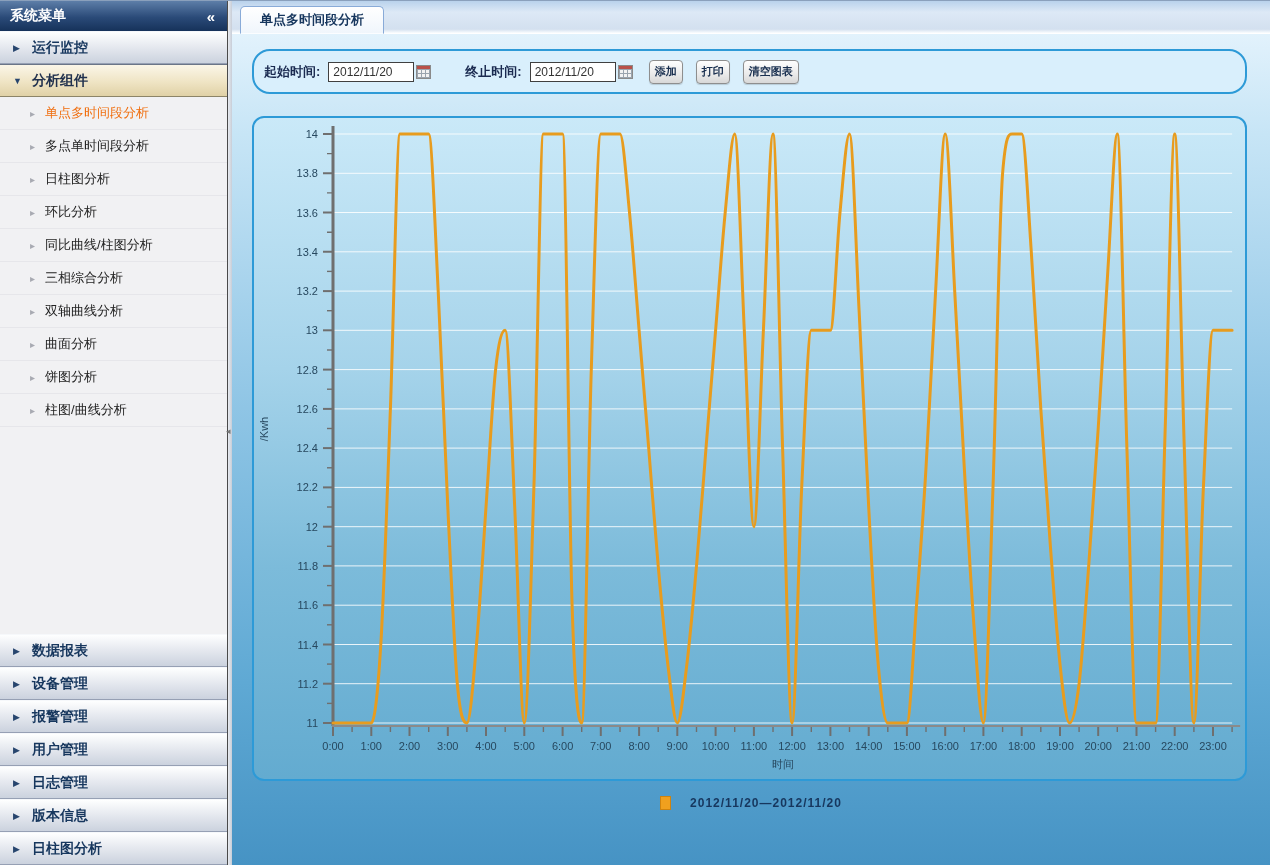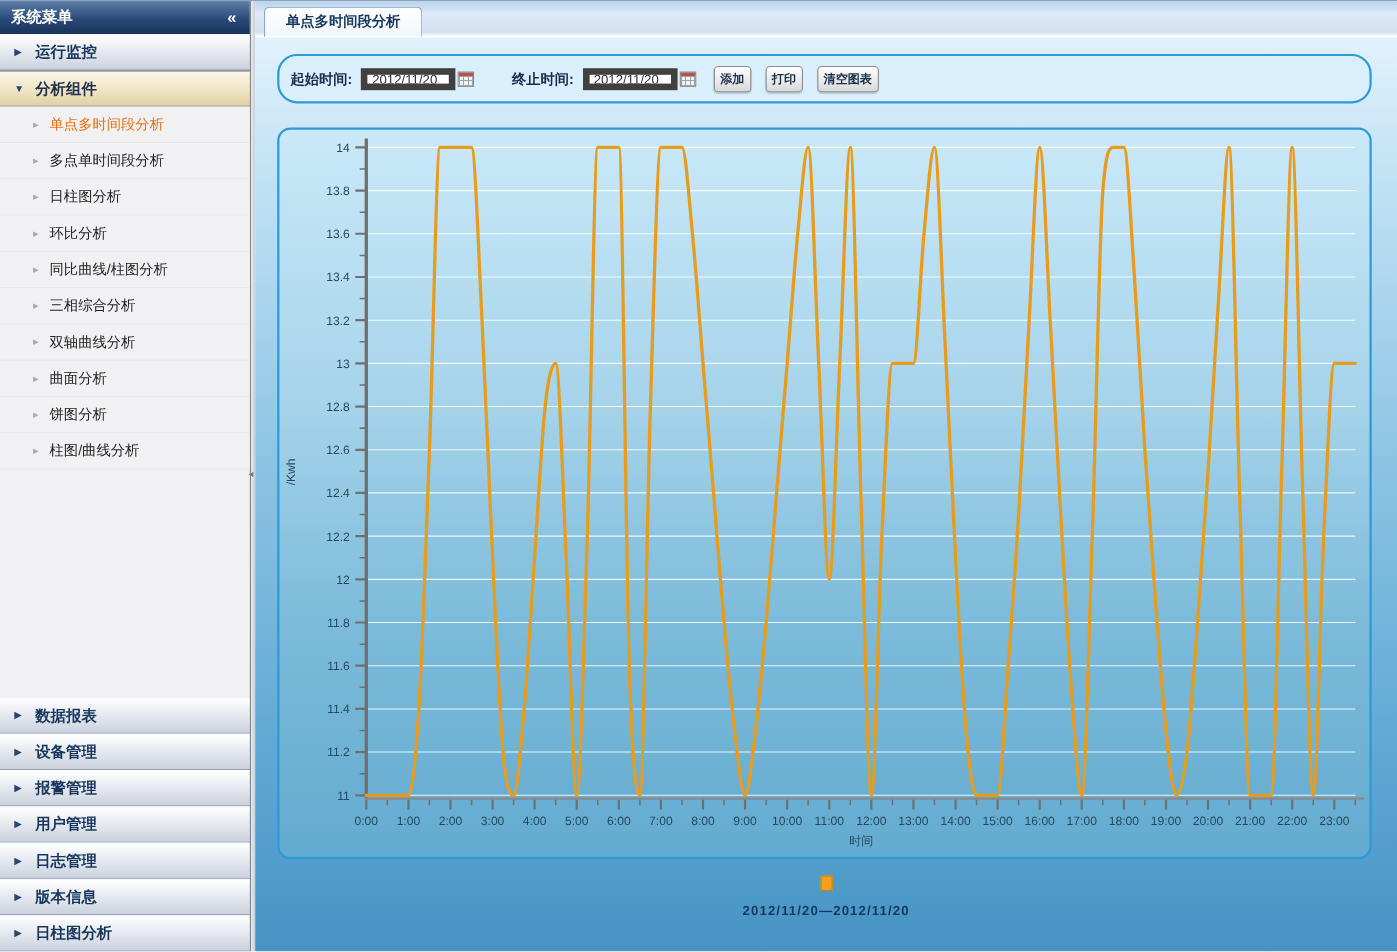--- a/index.html
+++ b/index.html
@@ -41,21 +41,21 @@
       border:1px solid #89abd8; border-bottom:1px solid #fbfdff; border-radius:5px 5px 0 0;
       font-weight:bold; color:#17375E; font-size:13px; cursor:pointer; }
   #content { flex:1 1 auto; position:relative;
       background:linear-gradient(180deg,#e2f2fc 0%,#c7e5f6 12%,#8fc5e5 45%,#5fa9d4 78%,#4693c4 100%); }
 
   
   #toolbar { position:absolute; left:20px; top:15px; width:995px; height:45px;
       border:2px solid #2d9ad7; border-radius:18px; background:#d9effc;
       display:flex; align-items:center; padding-left:10px; }
   .tb-label { font-weight:bold; color:#1a2a50; font-size:13px; margin-right:8px; }
-  .tb-input { width:86px; height:20px; border:6px solid #404040; background:#fff; font-size:12px;
+  .tb-input { width:86px; height:20px; border:1px solid #404040; background:#fff; font-size:12px;
       padding:0 4px; color:#333; font-family:"Liberation Sans",sans-serif; }
   .cal { width:15px; height:14px; margin:0 6px 0 2px; cursor:pointer; display:inline-block;
       border:1px solid #8a8a8a; background:
         linear-gradient(#b9514a 0 3px, transparent 3px),
         repeating-linear-gradient(90deg,#9aa4ae 0 1px, transparent 1px 4px),
         repeating-linear-gradient(0deg,#9aa4ae 0 1px, transparent 1px 4px),
         #f2f2f2; }
   .gap-28 { width:28px; }
   .btn { height:24px; padding:0 5px; margin-right:13px; cursor:pointer;
       background:linear-gradient(180deg,#fefefe 0%,#ececec 55%,#d8d8d8 100%);
@@ -63,21 +63,21 @@
       box-shadow:0 1px 1px rgba(0,0,0,.15); font-family:"Liberation Sans",sans-serif; }
 
   
   #chart-panel { position:absolute; left:20px; top:82px; width:995px; height:665px;
       border:2px solid #2d9ad7; border-radius:12px; overflow:hidden;
       background:linear-gradient(180deg,#cae9f8 0%,#a5d3ea 38%,#7cbbda 68%,#63abd0 100%); }
   #chart-panel svg { position:absolute; left:0; top:0; }
 
   
   #legend { position:absolute; left:0; top:762px; width:100%; display:flex; justify-content:center;
-      align-items:center; gap:11px;flex-direction:column; }
+      align-items:center; gap:19px; }
   #legend .swatch { width:11px; height:14px; background:#f0a01e; border:1px solid #cf830e; }
   #legend .txt { font-weight:bold; font-size:12px; color:#17375E; letter-spacing:1px; }
 </style>
 </head>
 <body>
 
 <div id="app">
 
   <aside id="sidebar">
     <div class="sb-header">

